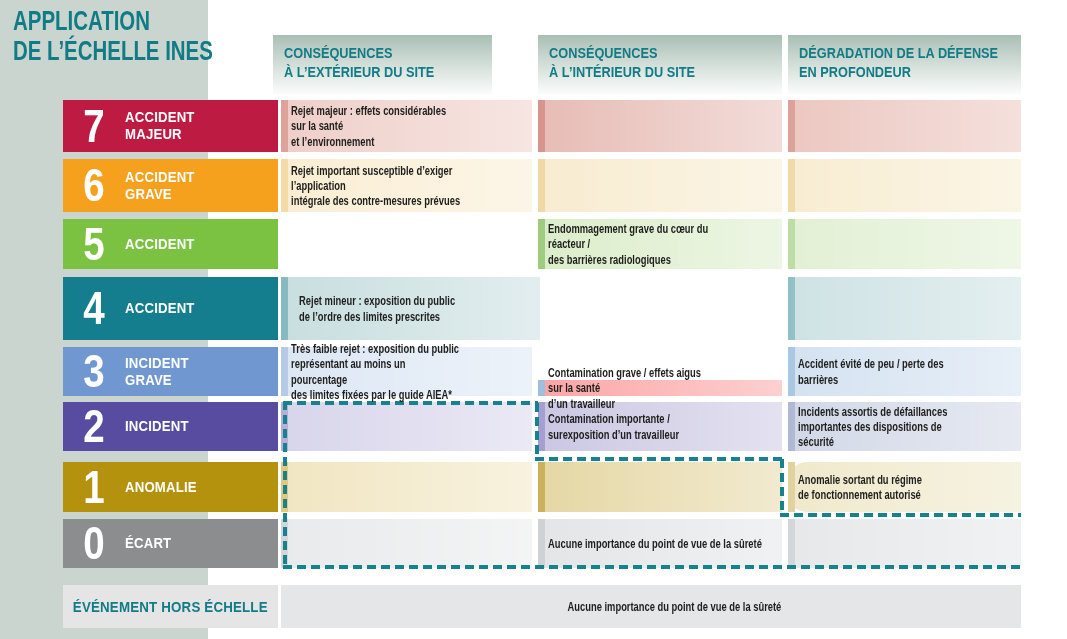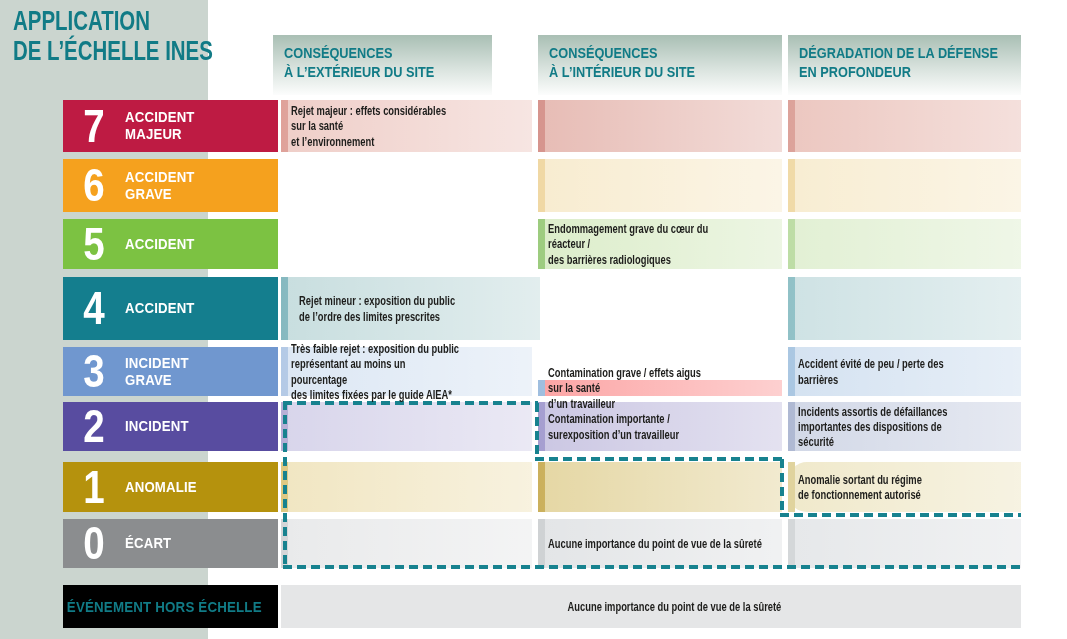--- a/index.html
+++ b/index.html
@@ -39,21 +39,21 @@
   .c1{left:281px;width:251px}.c2{left:538px;width:244px}.c3{left:788px;width:250px}
   .c3w{left:788px;width:270px}
   .strip{position:absolute;left:0;top:0;bottom:0;width:7px;}
   .txt{
     position:relative;z-index:1;display:block;padding-left:14px;color:#1D1D1B;font-weight:bold;
     font-size:13px;line-height:1.17;white-space:pre-line;
     transform:scaleX(0.72);transform-origin:0 50%;width:136%;
   }
   .edge{position:absolute;left:1044px;width:23px;top:0;bottom:0;}
   .hs-label{
-    position:absolute;left:63px;width:215px;top:0;bottom:0;background:#000000;display:flex;align-items:center;justify-content:flex-end;
+    position:absolute;left:63px;width:215px;top:0;bottom:0;background:#e5e5e5;display:flex;align-items:center;justify-content:center;
   }
   .hs-label .hstxt{
     color:#117B86;font-weight:bold;font-size:15.5px;transform:scaleX(0.86);transform-origin:50% 50%;white-space:nowrap;letter-spacing:.2px;
   }
   .hs-bar{
     position:absolute;left:281px;width:786px;top:0;bottom:0;background:#E5E6E7;display:flex;align-items:center;justify-content:center;
   }
   .hs-bar .txt{padding-left:0;transform-origin:50% 50%;width:auto;white-space:nowrap;}
   .dash-h{position:absolute;height:4px;background:repeating-linear-gradient(90deg,#17828F 0 9px,rgba(0,0,0,0) 9px 14px);}
   .dash-v{position:absolute;width:4px;background:repeating-linear-gradient(180deg,#17828F 0 9px,rgba(0,0,0,0) 9px 14px);}
@@ -99,20 +99,25 @@
       <span class="txt"></span>
     </div>
     <div class="edge" style="background: rgb(217, 166, 159);"></div>
   </div>
 
   <div class="row" style="top:159px;height:53px">
     <div class="label" style="background: rgb(245, 161, 30);">
       <span class="lvl-num">6</span>
       <span class="lvl-name">ACCIDENT
 GRAVE</span>
+    </div>
+    <div class="cell c1" style="background: rgb(250, 237, 210);">
+      <i class="strip" style="background: rgb(243, 218, 166);"></i>
+      <span class="txt">Rejet important susceptible d’exiger l’application
+intégrale des contre-mesures prévues</span>
     </div>
     <div class="cell c2" style="background: rgb(248, 236, 208);">
       <i class="strip" style="background: rgb(240, 216, 164);"></i>
       <span class="txt"></span>
     </div>
     <div class="cell c3" style="background: rgb(248, 237, 210);">
       <i class="strip" style="background: rgb(240, 218, 167);"></i>
       <span class="txt"></span>
     </div>
     <div class="edge" style="background: rgb(239, 226, 184);"></div>

